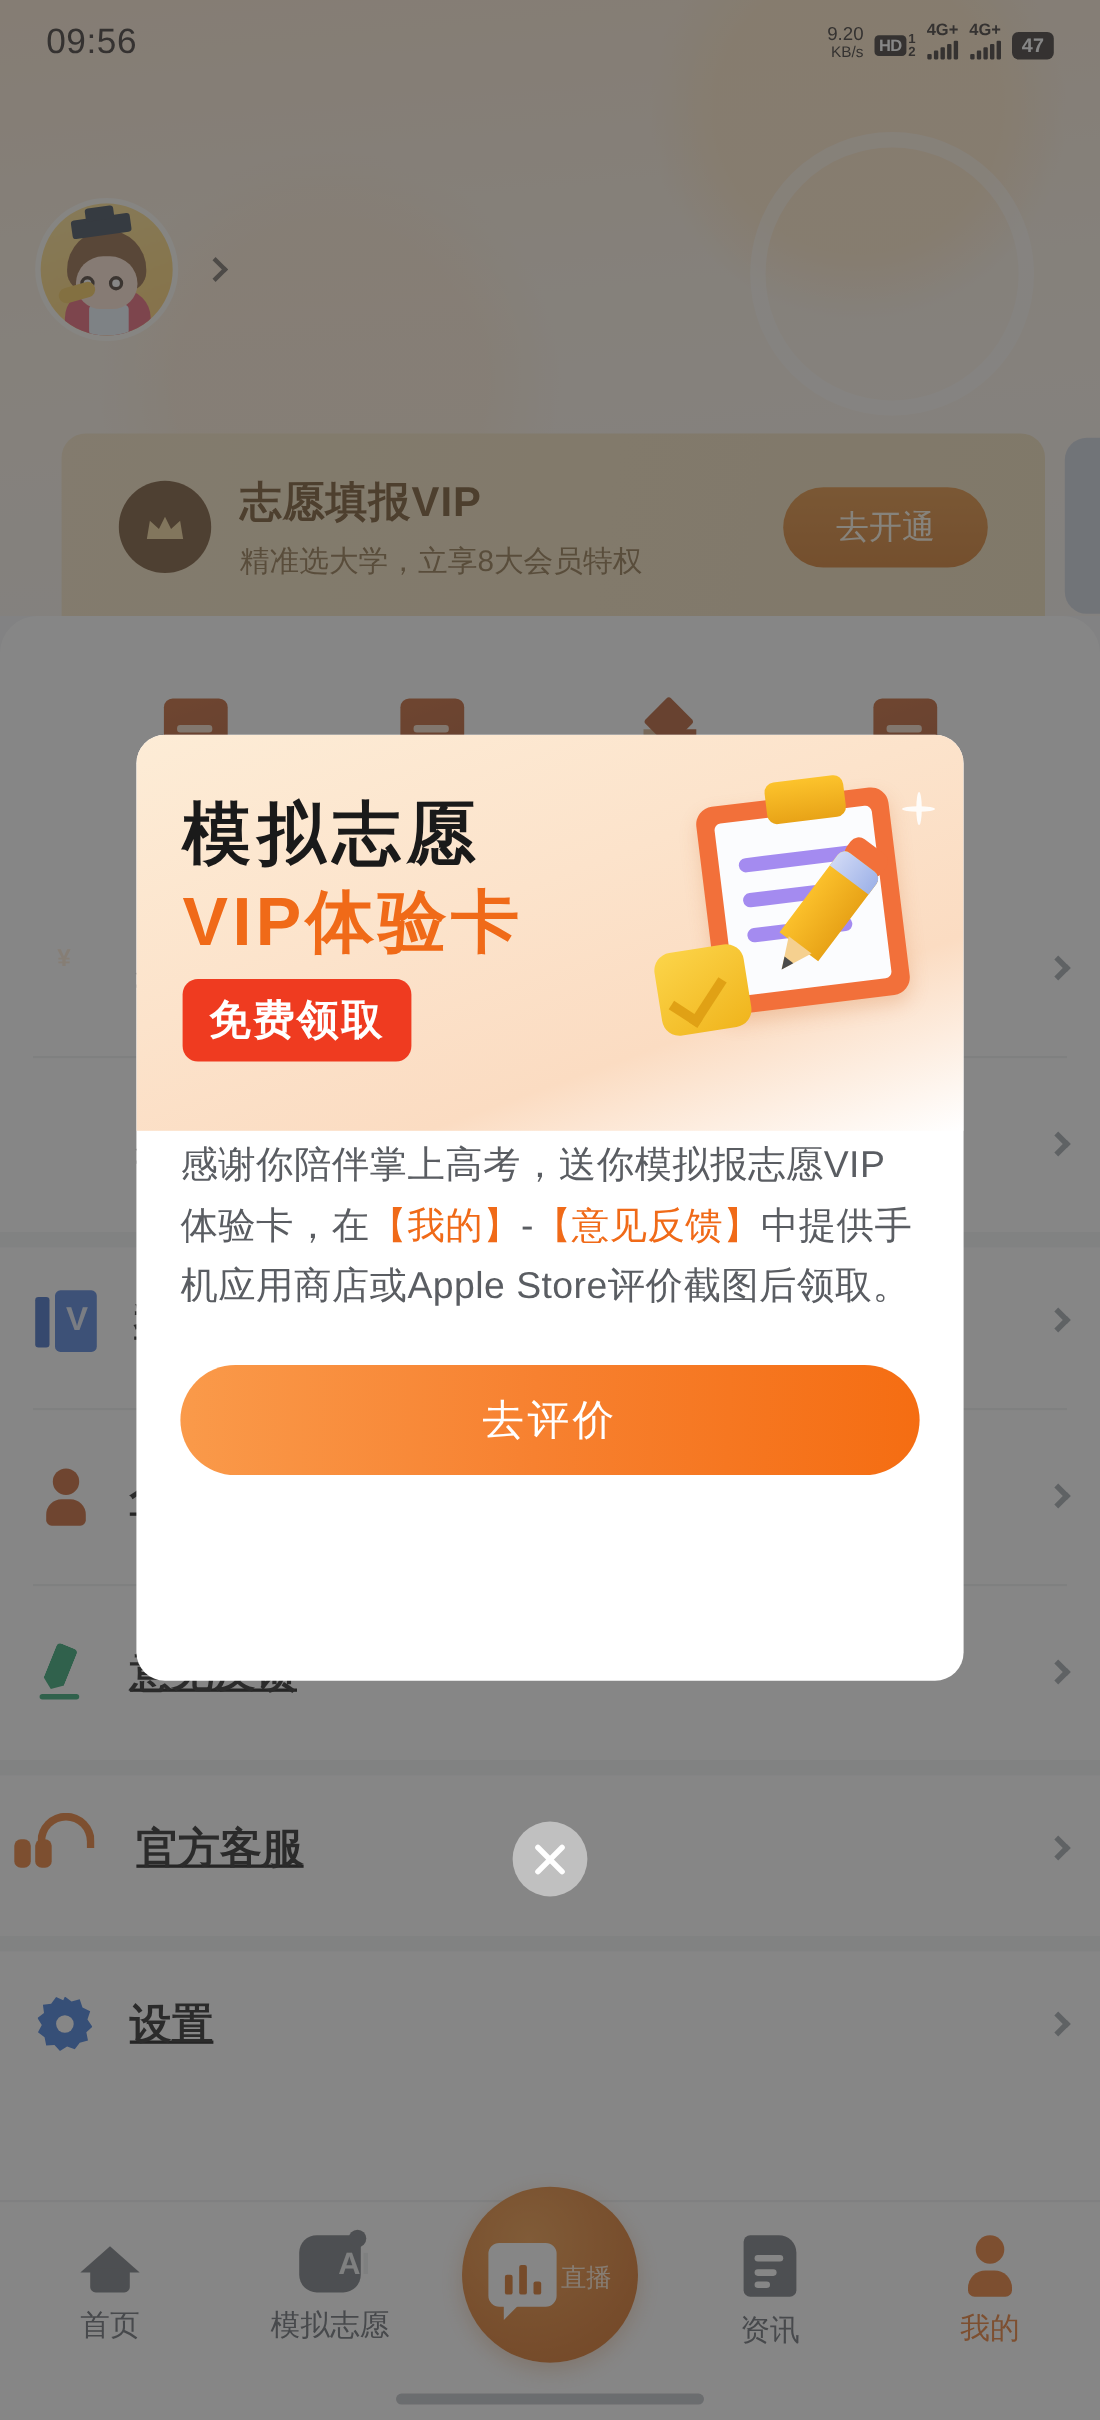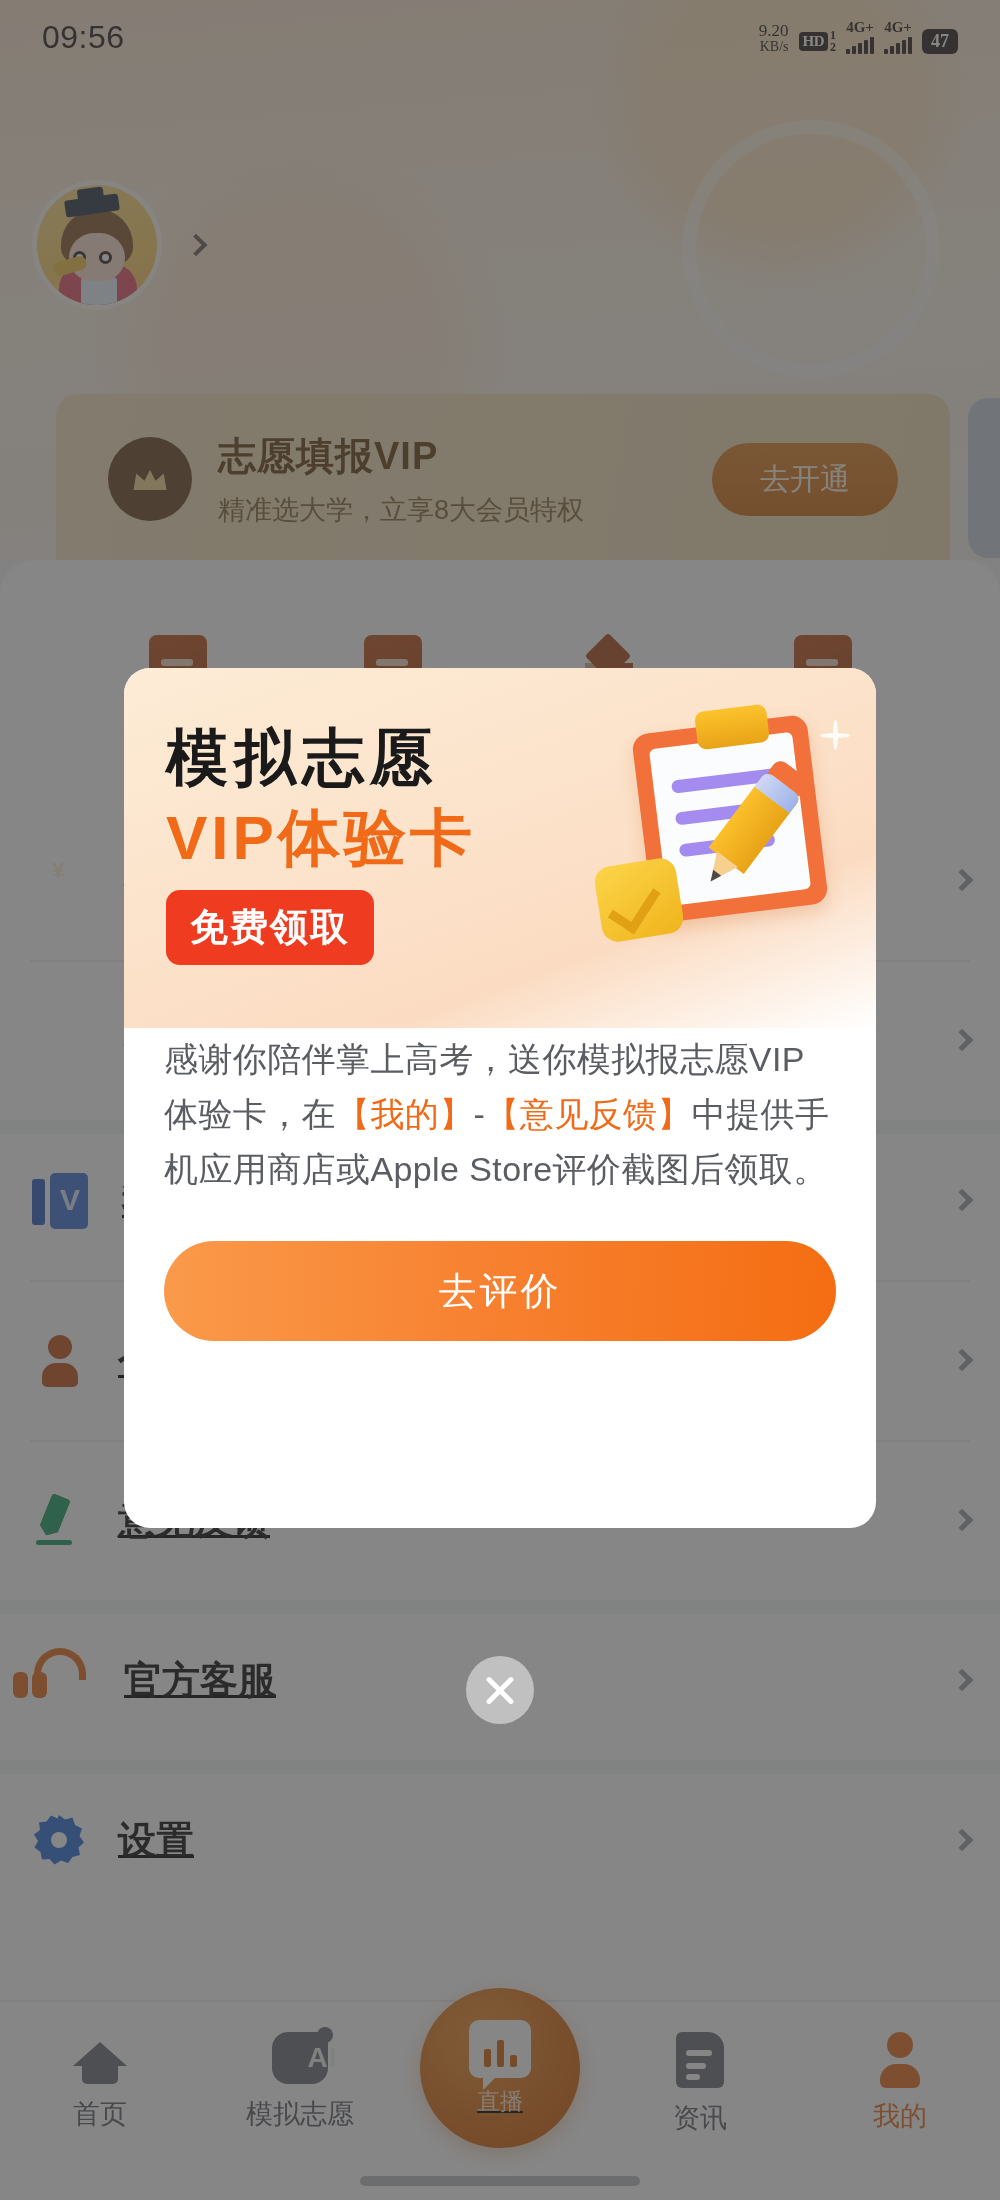--- a/index.html
+++ b/index.html
@@ -29,21 +29,21 @@
     border:14px solid rgba(255,255,255,.45); border-radius:50%;
   }
 
   
   .statusbar{
     position:absolute; left:0; top:0; width:1000px; height:74px;
     display:flex; align-items:center; justify-content:space-between;
     padding:0 42px; color:#2a2420;
   }
   .sb-time{ font-size:32px; letter-spacing:.5px; font-weight:400; }
-  .sb-right{ display:flex; align-items:flex-end; gap:10px;font-family:Liberation Serif, serif; }
+  .sb-right{ display:flex; align-items:flex-end; gap:10px; }
   .sb-speed{ display:flex; flex-direction:column; align-items:flex-end; line-height:1.02; font-size:17px; }
   .sb-speed .u{ font-size:14px; }
   .sb-hd{ display:flex; align-items:center; gap:2px; }
   .hd-box{
     background:#2a2420; color:#fff; font-size:15px; font-weight:bold;
     padding:1px 4px; border-radius:4px; letter-spacing:-.5px;
   }
   .hd-nums{ display:flex; flex-direction:column; font-size:12px; line-height:1.05; }
   .sb-sig{ display:flex; flex-direction:column; align-items:center; gap:2px; }
   .sb-sig .g{ font-size:15px; font-weight:600; line-height:1; }
@@ -200,23 +200,22 @@
   .ni-doc .pg{ position:absolute; inset:0; background:#6b7076; border-radius:6px 16px 6px 6px; }
   .ni-doc .l{ position:absolute; left:10px; height:6px; background:#fff; border-radius:3px; }
   .ni-doc .l1{ top:18px; width:26px; } .ni-doc .l2{ top:31px; width:20px; } .ni-doc .l3{ top:42px; width:14px; }
   .ni-me{ width:52px; height:54px; position:relative; }
   .ni-me .h{ position:absolute; left:13px; top:0; width:26px; height:26px; border-radius:50%; background:#e8701f; }
   .ni-me .b{ position:absolute; left:6px; top:32px; width:40px; height:24px; border-radius:16px 16px 6px 6px; background:#e8701f; }
   .nav-live{
     position:absolute; left:50%; top:-14px; transform:translateX(-50%);
     width:160px; height:160px; border-radius:50%;
     background:radial-gradient(circle at 38% 30%,#ef8f32,#d4640f 75%);
-    display:flex; flex-direction:column; align-items:center; justify-content:center; gap:4px;
+    display:flex; align-items:center; justify-content:center; gap:4px;
     box-shadow:0 6px 20px rgba(200,100,20,.30);
-    text-decoration:underline;
   }
   .live-bubble{ width:62px; height:58px; background:#fff; border-radius:10px; position:relative; display:flex; align-items:flex-end; justify-content:center; gap:6px; padding-bottom:11px; }
   .live-bubble:after{ content:""; position:absolute; left:14px; bottom:-12px; border-left:12px solid #fff; border-top:9px solid #fff; border-right:10px solid transparent; border-bottom:12px solid transparent; }
   .live-bubble i{ display:block; width:7px; background:#d4640f; border-radius:2px; }
   .live-bubble i:nth-child(1){ height:18px;} .live-bubble i:nth-child(2){ height:27px;} .live-bubble i:nth-child(3){ height:12px;}
   .live-label{ color:#ffe6cd; font-size:23px; margin-top:4px; }
   .home-indicator{ position:absolute; left:50%; bottom:14px; transform:translateX(-50%); width:280px; height:10px; border-radius:6px; background:#b9bdc2; }
 
   
   #dim{ position:absolute; inset:0; background:rgba(60,60,60,.62); }

